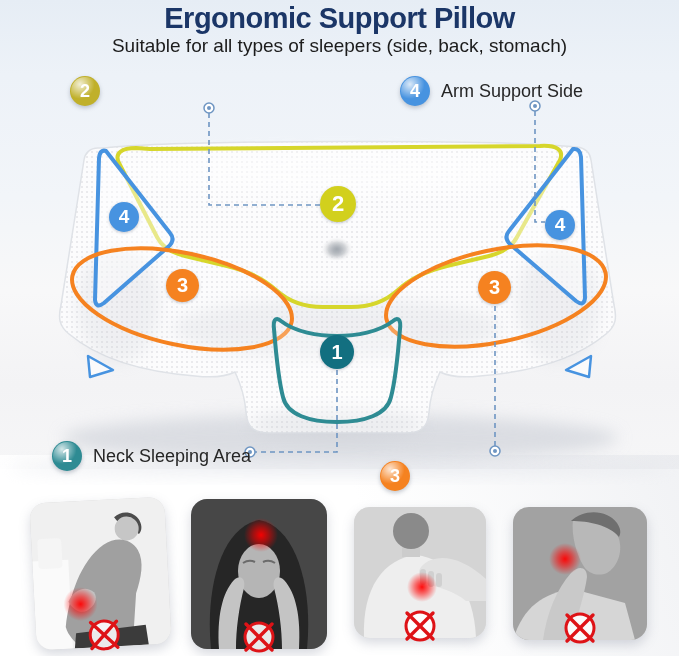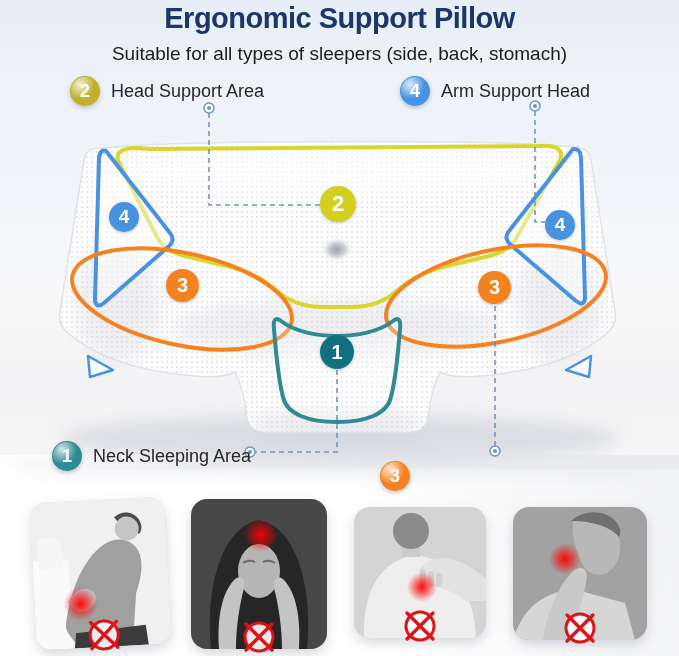--- a/index.html
+++ b/index.html
@@ -6,21 +6,21 @@
   body{width:679px;height:656px;overflow:hidden;font-family:"Liberation Sans",sans-serif;}
   .stage{position:relative;width:679px;height:469px;
     background:linear-gradient(180deg,#e6edf5 0%,#edf2f8 16%,#f2f5f9 42%,#f8f8f9 62%,#f3f3f5 82%,#f6f6f7 100%);}
   
   .stage::before{content:"";position:absolute;left:0;top:455px;width:679px;height:201px;
     background:
       linear-gradient(115deg,rgba(255,255,255,.9) 0%,rgba(255,255,255,0) 30%),
       linear-gradient(250deg,rgba(215,218,225,.35) 0%,rgba(255,255,255,0) 45%);}
   header{position:absolute;left:0;top:0;width:100%;text-align:center;}
   h1{margin:2px 0 0;font-size:29px;font-weight:bold;letter-spacing:-0.5px;color:var(--c-title,#1b3667);}
-  .subtitle{margin:8px 0 0;font-size:19px;color:#1c1c1c;}
+  .subtitle{margin:0 0 0;font-size:19px;color:#1c1c1c;}
   .diagram{position:absolute;left:0;top:0;}
   
   .chip{position:absolute;display:flex;align-items:center;gap:11px;}
   .badge{position:relative;width:30px;height:30px;border-radius:50%;flex:0 0 auto;
     display:flex;align-items:center;justify-content:center;
     color:#fff;font-size:18px;font-weight:bold;
     box-shadow:0 2px 4px rgba(90,100,120,.35);}
   .badge::before{content:"";position:absolute;inset:1px;border-radius:50%;
     background:radial-gradient(circle at 32% 26%,rgba(255,255,255,.8),rgba(255,255,255,0) 52%);}
   .badge span{position:relative;}
@@ -162,27 +162,26 @@
           <circle cx="495" cy="451" r="5" fill="#fff" style="stroke:var(--c-connector)" stroke-width="1.5"></circle>
           <circle cx="495" cy="451" r="2" style="fill:var(--c-connector)"></circle>
         </g>
     </g>
   </svg>
 
   <div class="chip" style="left:70px;top:76px">
     <span class="badge badge-head">
         <span>2</span>
       </span>
-    <span class="chip-label">Head Support Area</span>
   </div>
   <div class="chip" style="left:400px;top:76px">
     <span class="badge badge-arm">
         <span>4</span>
       </span>
-    <span class="chip-label">Arm Support Head</span>
+    <span class="chip-label">Arm Support Side</span>
   </div>
   <div class="chip" style="left:52px;top:441px">
     <span class="badge badge-neck">
         <span>1</span>
       </span>
     <span class="chip-label">Neck Sleeping Area</span>
   </div>
   <div class="chip" style="left:380px;top:461px">
     <span class="badge badge-side">
         <span>3</span>

